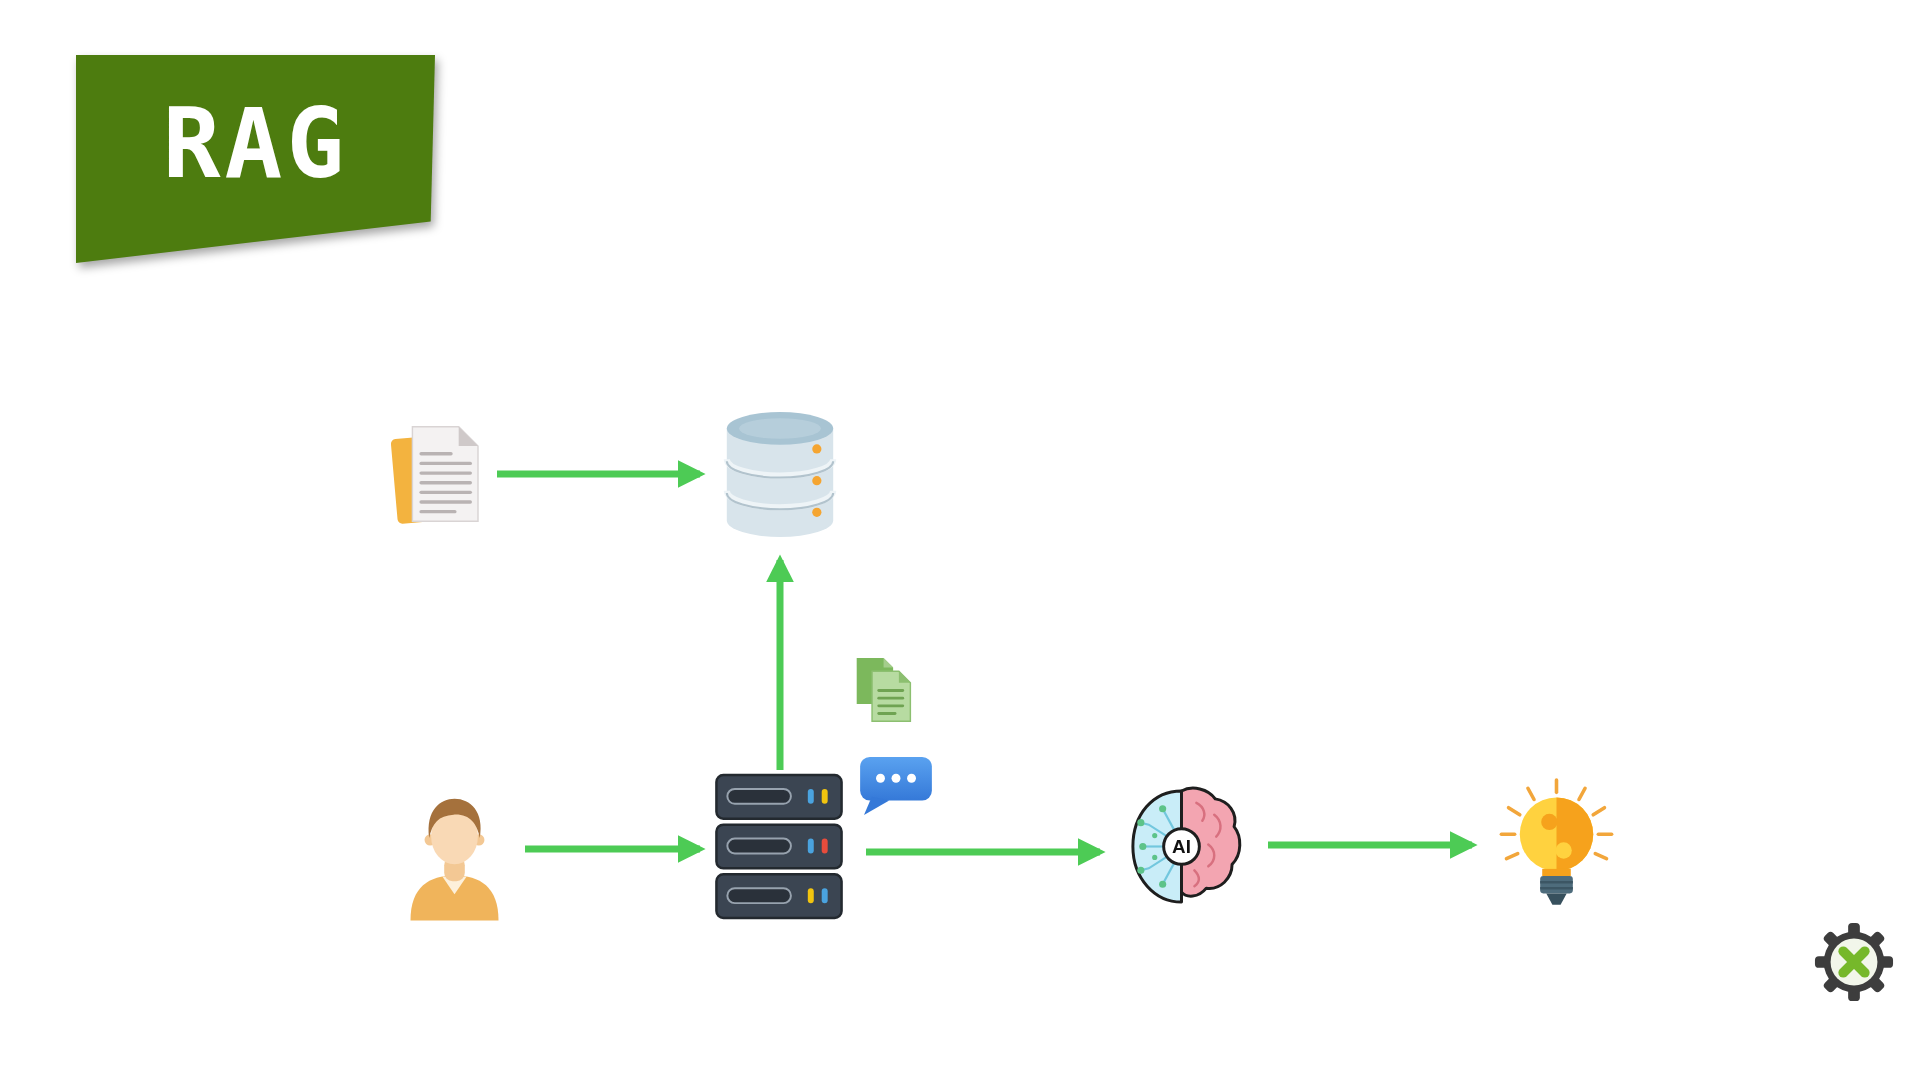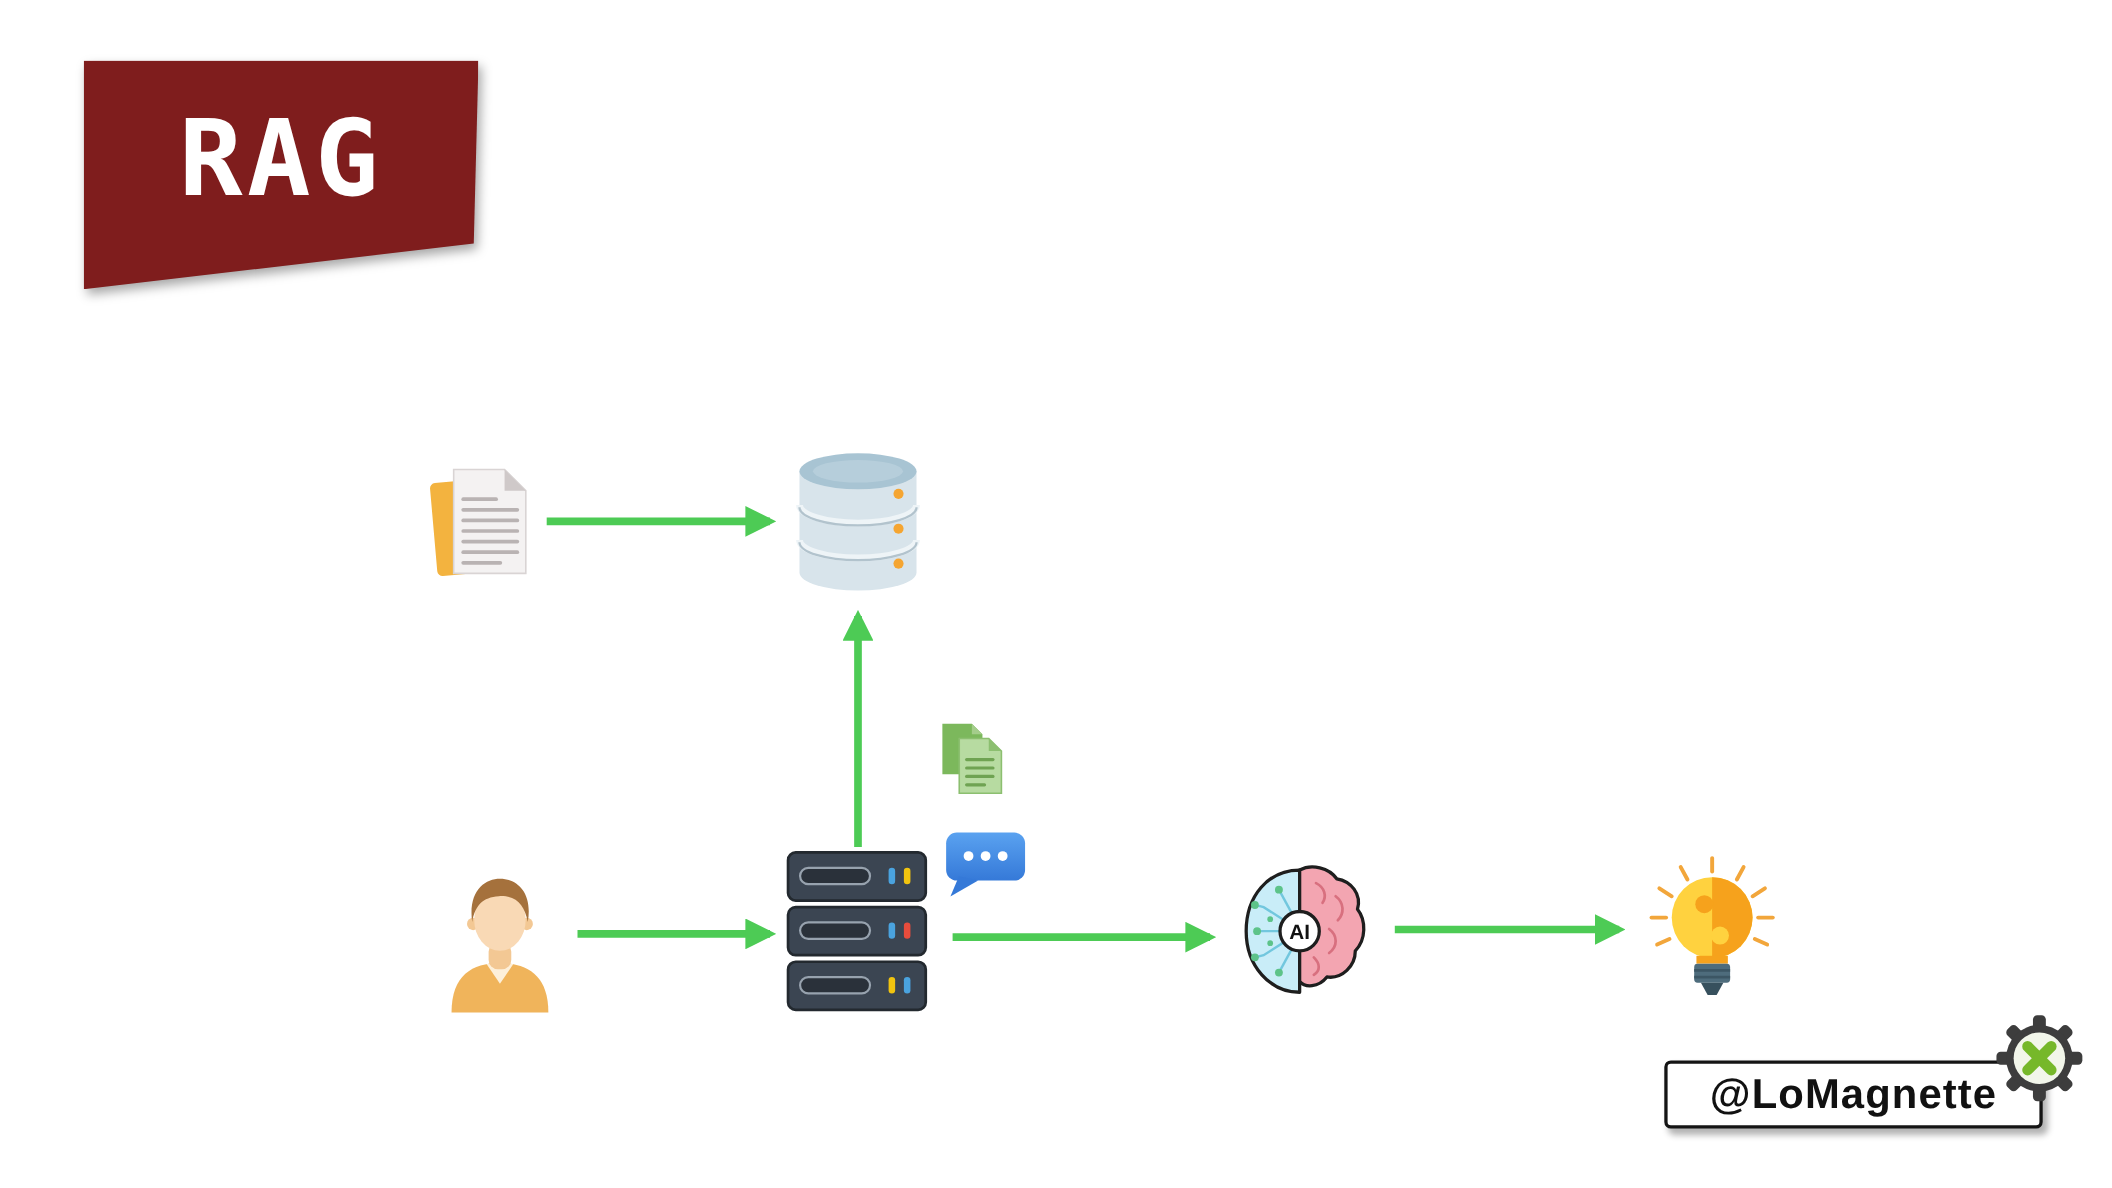--- a/index.html
+++ b/index.html
@@ -4,21 +4,21 @@
 <style>
   * { margin:0; padding:0; box-sizing:border-box; }
   html,body { background:#ffffff; }
   body { font-family:"Liberation Sans", sans-serif; }
 
   .slide { position:relative; width:1920px; height:1080px; background:#ffffff; overflow:hidden; }
 
   
   .banner-wrap { position:absolute; left:76px; top:55px; width:359px; height:208px;
                  filter:drop-shadow(3px 5px 5px rgba(0,0,0,0.35)); }
-  .banner { width:100%; height:100%; background:#7f1d1d;
+  .banner { width:100%; height:100%; background:#4d7c0f;
             clip-path:polygon(0 0, 100% 0, 98.8% 80%, 0 100%);
             display:flex; align-items:center; justify-content:center; padding-bottom:30px;text-align:right; }
   .banner-text { color:#ffffff; font-family:"DejaVu Sans Mono", monospace;
                  font-size:96px; font-weight:700; letter-spacing:4px; }
 
   .node { position:absolute; }
   .node svg { display:block; width:100%; height:100%; }
 
   .arrows-layer { position:absolute; left:0; top:0; }
 
@@ -209,23 +209,20 @@
       <circle cx="63" cy="46" r="8" fill="#f6a21c"></circle>
       <circle cx="77" cy="74" r="8" fill="#ffd23f"></circle>
       <rect x="56" y="92" width="28" height="7" fill="#f6a21c"></rect>
       <rect x="54" y="99" width="32" height="17" rx="3" fill="#4e6c7c"></rect>
       <line x1="54" y1="105" x2="86" y2="105" stroke="#3c5664" stroke-width="2.5"></line>
       <line x1="54" y1="111" x2="86" y2="111" stroke="#3c5664" stroke-width="2.5"></line>
       <path d="M60 116 L80 116 L74 127 L66 127 Z" fill="#37505d"></path>
     </svg>
   </div>
 
-  <div class="handle-badge">
-    <span class="handle-text">@LoMagnette</span>
-  </div>
 
   <div class="gear-logo">
     <svg viewBox="0 0 84 84">
       <g fill="#3d3d3d">
         <g transform="rotate(0 42 42)">
             <rect x="36" y="2" width="12" height="18" rx="4"></rect>
           </g>
         <g transform="rotate(45 42 42)">
             <rect x="36" y="2" width="12" height="18" rx="4"></rect>
           </g>

